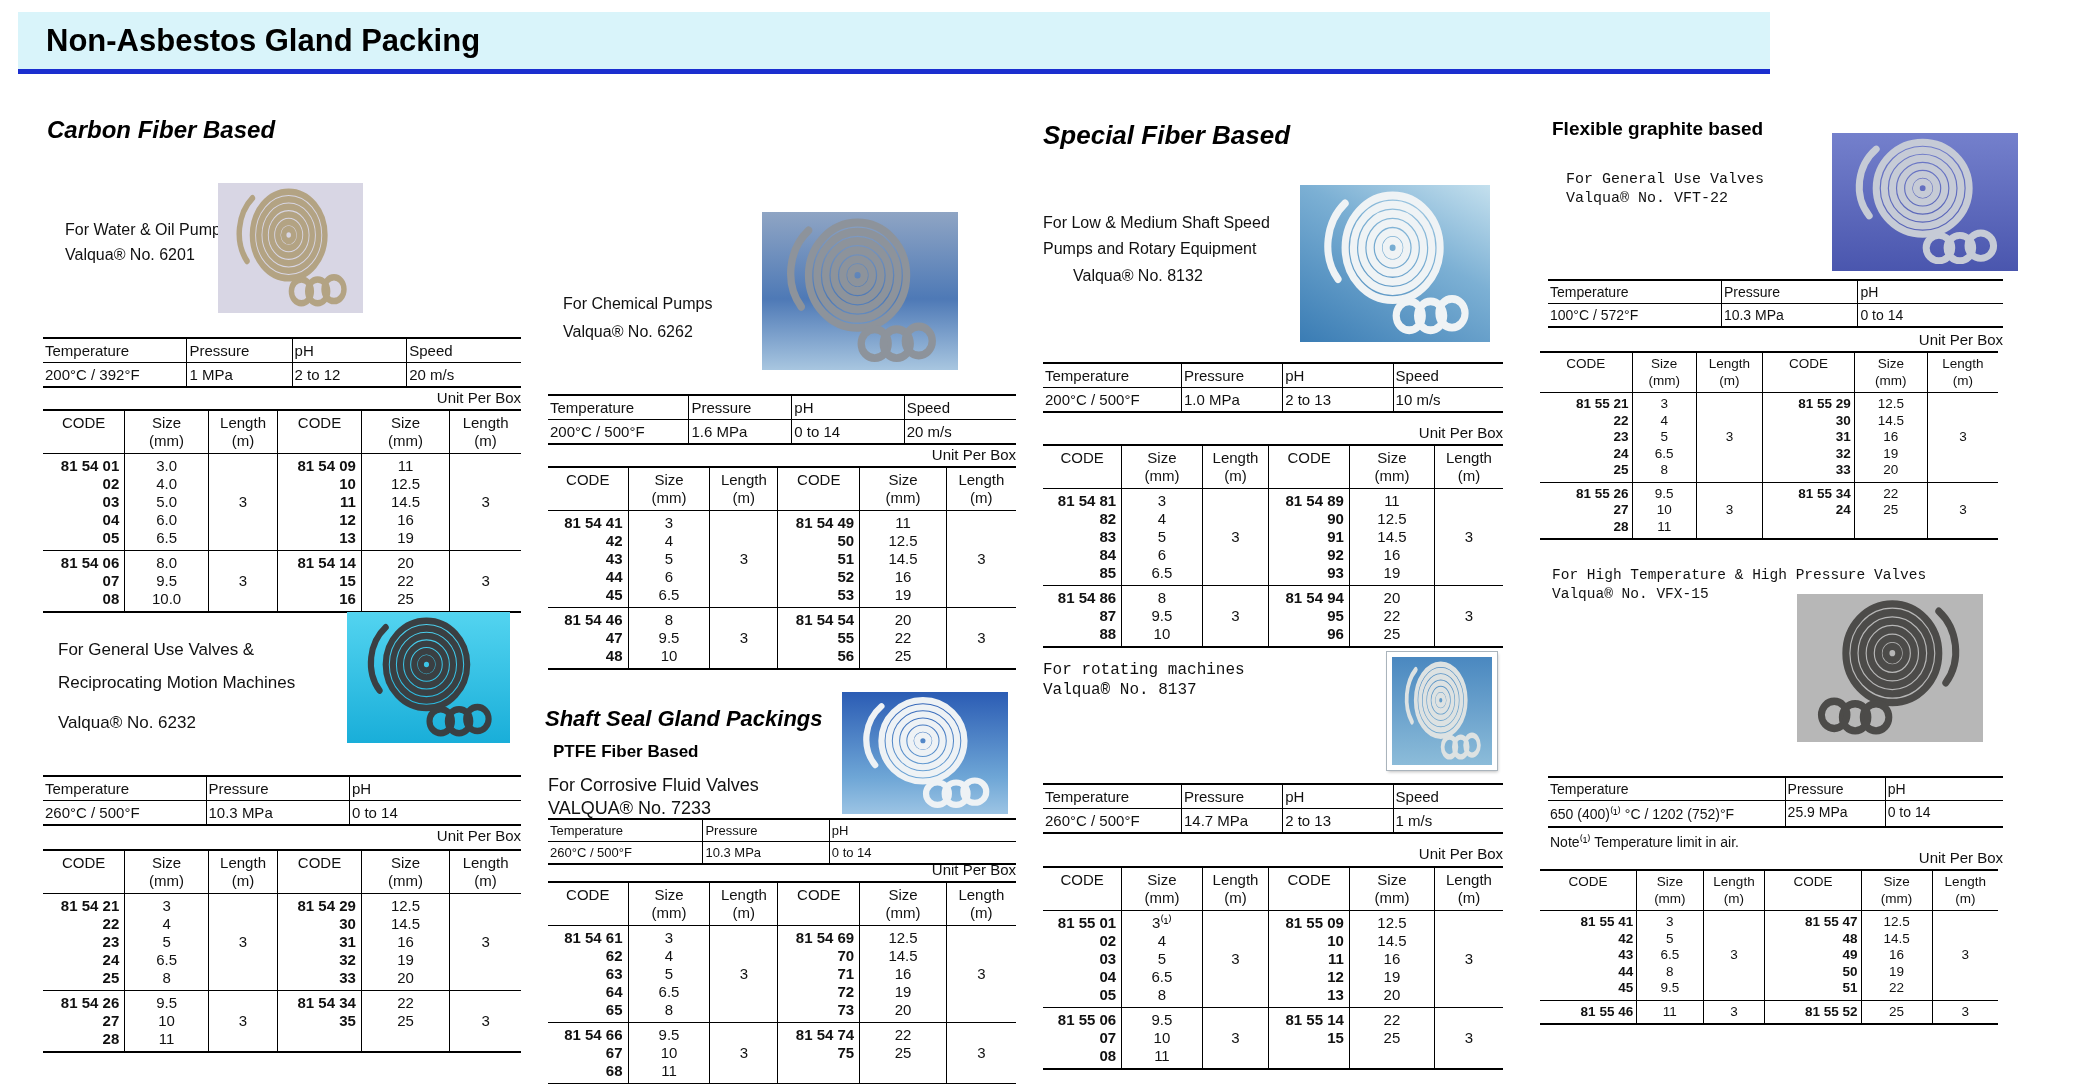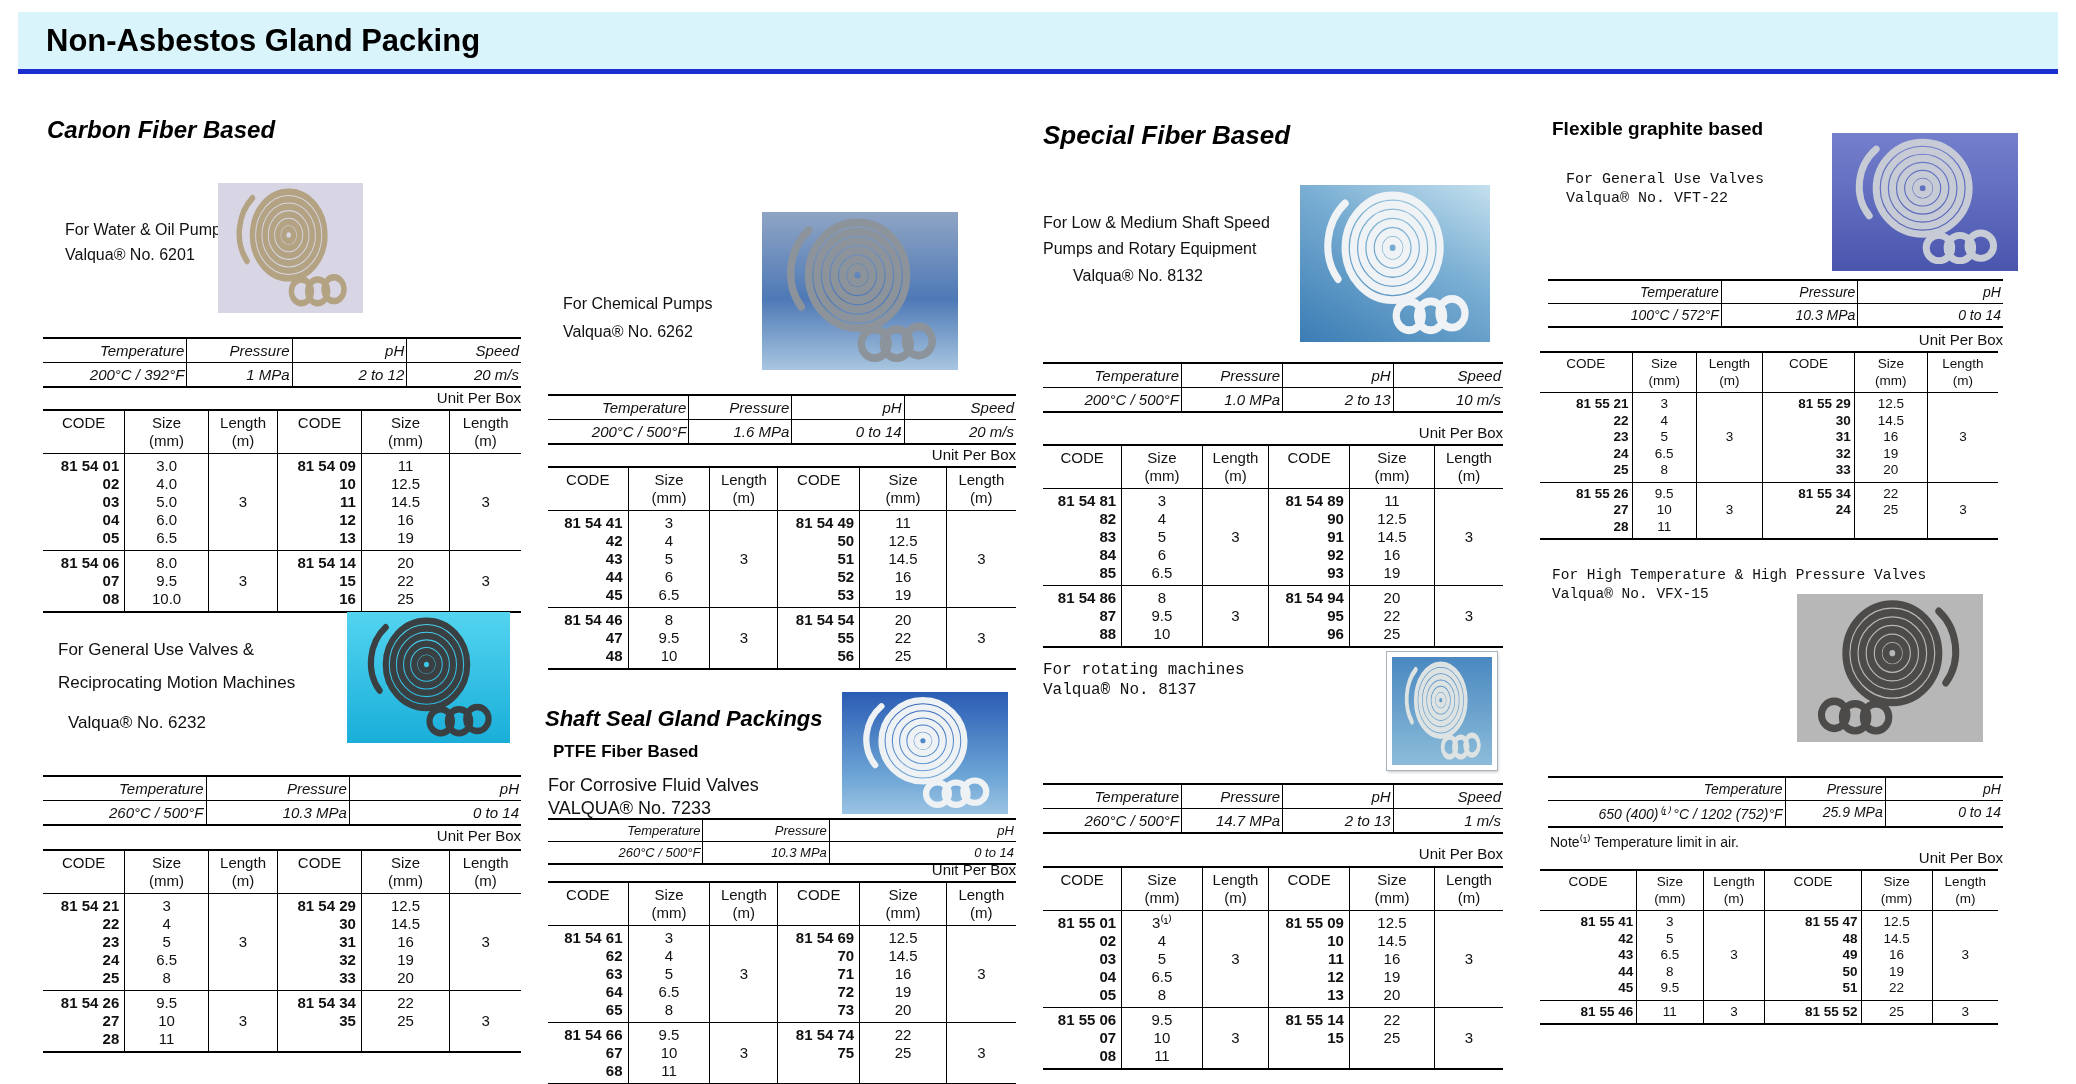--- a/index.html
+++ b/index.html
@@ -1,35 +1,35 @@
 <!DOCTYPE html>
 <html><head>
 <meta charset="utf-8">
 <style>
   html,body{margin:0;padding:0;}
   body{width:2076px;height:1084px;position:relative;background:#ffffff;
        font-family:"Liberation Sans",sans-serif;color:#111;overflow:hidden;}
   .abs{position:absolute;}
 
   
-  .titleband{left:18px;top:12px;width:2040px;height:57px;background:#d9f4fa;
+  .titleband{left:18px;top:12px;width:1752px;height:57px;background:#d9f4fa;
              border-bottom:5px solid #1b2ecf;}
   .title{font-size:31px;font-weight:bold;color:#000;padding:11px 0 0 28px;}
 
   
   .hd{font-weight:bold;font-style:italic;color:#000;}
   .hd-up{font-weight:bold;color:#000;}
   .desc{font-size:16px;line-height:1.55;white-space:pre-line;}
   .desc.tight{line-height:1.28;font-family:Liberation Mono, monospace;}
   .desc.sm{font-size:18px;line-height:1.3;}
   .note{font-size:14px;}
 
   
   .spec{display:grid;border-top:2px solid #000;border-bottom:2px solid #000;
-        font-size:15px;text-align:right;background:#fff;font-style:italic;}
+        font-size:15px;text-align:left;background:#fff;}
   .spec>div{padding:3px 2px;border-left:1.5px solid #000;}
   .spec>.h{border-bottom:1.5px solid #000;}
   .spec.c4{grid-template-columns:30% 22% 24% 24%;}
   .spec.c4>div:nth-child(4n+1){border-left:none;}
   .spec.c3{grid-template-columns:34% 30% 36%;}
   .spec.c3>div:nth-child(3n+1){border-left:none;}
   .spec.small{font-size:13px;}
 
   
   .upb{font-size:15px;text-align:right;padding-right:4px;}
@@ -148,21 +148,21 @@
 16</div>
     <div class="sc">20
 22
 25</div>
     <div class="lc">3</div>
   </div>
 </div>
 
 <div class="abs desc" style="left:58px;top:633px;font-size:17px;line-height:1.95">For General Use Valves &amp;
 Reciprocating Motion Machines</div>
-<div class="abs desc" style="left:68px;top:710px;font-size:17px">Valqua® No. 6232</div>
+<div class="abs desc" style="left:58px;top:710px;font-size:17px">Valqua® No. 6232</div>
 <div class="photo abs" style="left:347px;top:612px;width:163px;height:131px;background:linear-gradient(180deg,#53d4f0,#19aed9);">
   <svg width="100%" height="100%" viewBox="0 0 160 120" preserveAspectRatio="none">
       <use href="#coil" stroke="#3a3f42" stroke-width="6"></use>
     </svg>
 </div>
 
 <div class="spec c3 abs" style="left:43px;top:775px;width:478px">
   <div class="h">Temperature</div>
   <div class="h">Pressure</div>
   <div class="h">pH</div>

